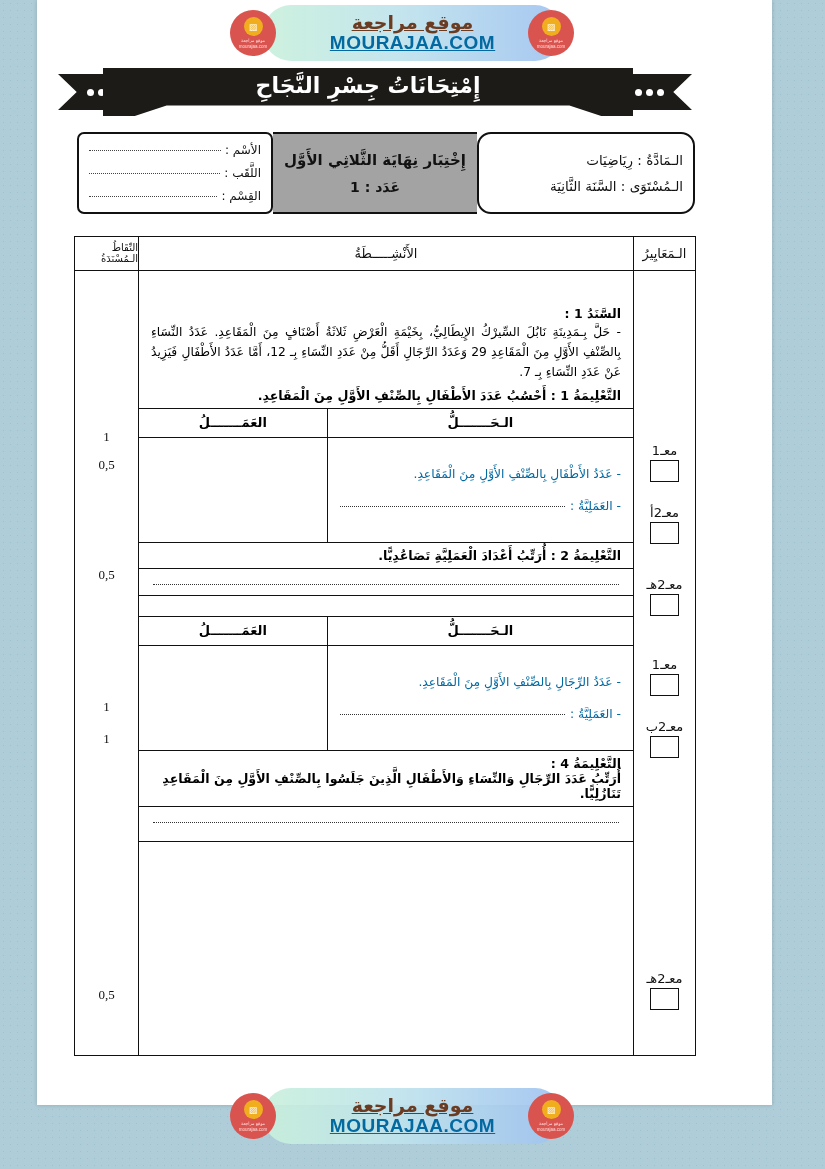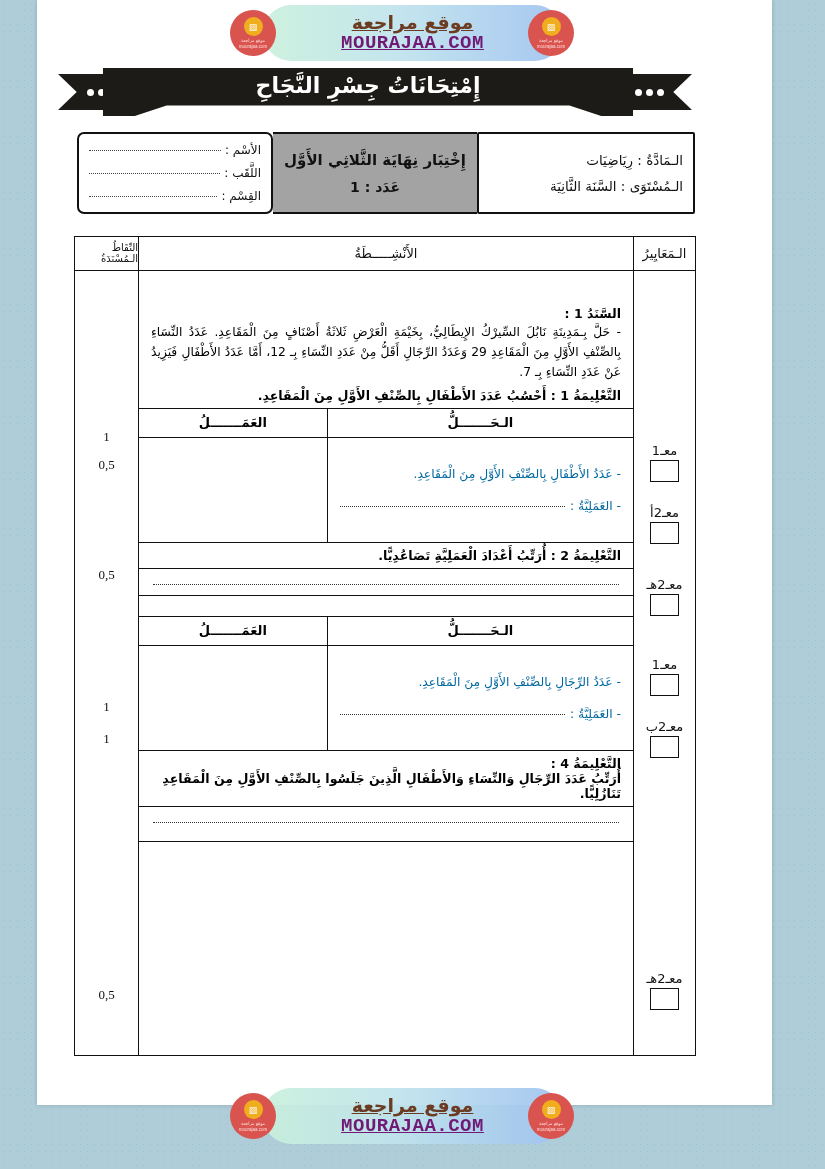--- a/index.html
+++ b/index.html
@@ -58,24 +58,24 @@
   }
   .wm-ar {
     font-family: "DejaVu Sans", sans-serif;
     font-size: 19px;
     font-weight: bold;
     color: #6b3b22;
     text-decoration: underline;
     letter-spacing: .5px;
   }
   .wm-url {
-    font-family: Liberation Mono, monospace;
+    font-family: Liberation Sans, sans-serif;
     font-size: 19px;
     font-weight: bold;
-    color: #701a75;
+    color: #0369a1;
     text-decoration: underline;
     letter-spacing: .5px;
   }
   .wm-logo {
     position: absolute;
     width: 46px;
     height: 46px;
     border-radius: 50%;
     background: #d9534f;
     display: flex;
@@ -178,21 +178,21 @@
   .info-mid {
     width: 204px;
     background: #a3a3a3;
     border-right: none;
     border-left: none;
     align-items: center;
     gap: 10px;
   }
   .info-right {
     width: 218px;
-    border-radius: 2px;
+    border-radius: 14px;
     gap: 10px;
   }
   .info-line {
     font-size: 13.5px;
     color: #111;
     white-space: nowrap;
   }
   .field-row {
     display: flex;
     align-items: baseline;

